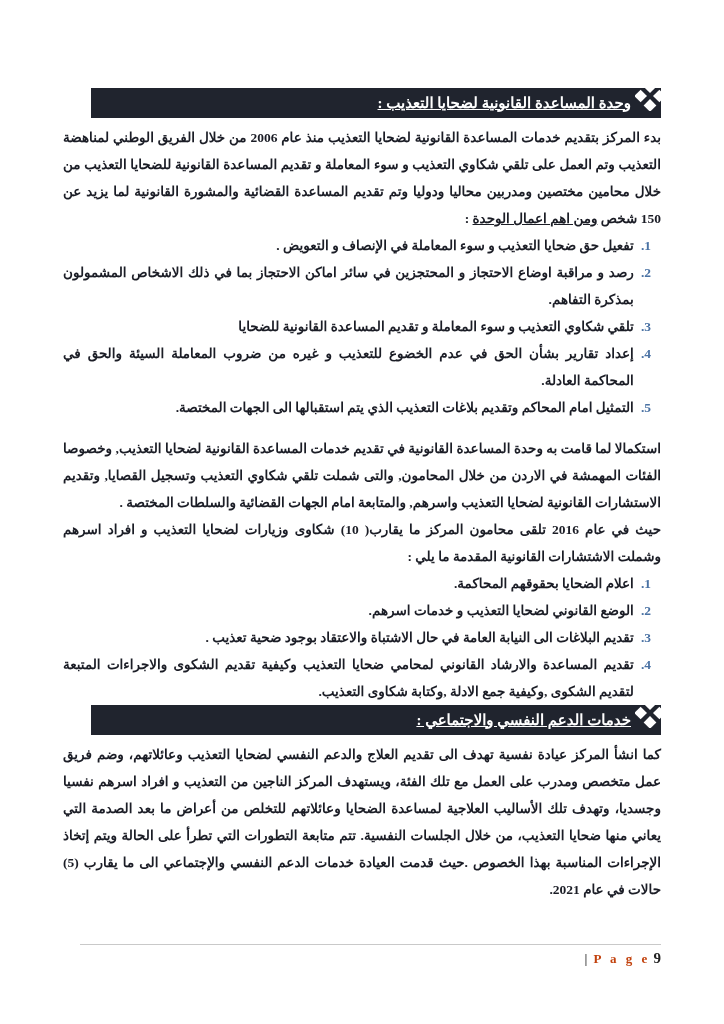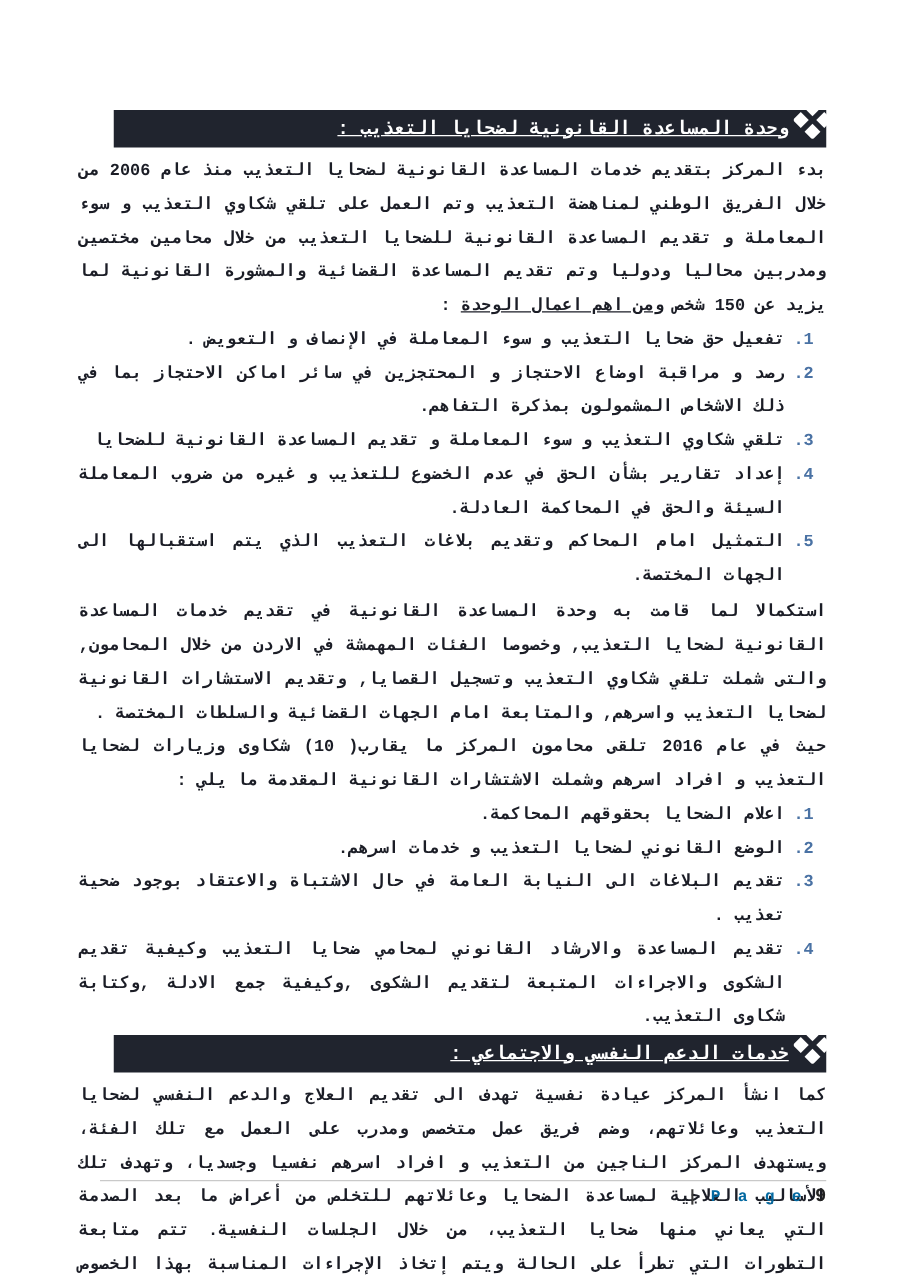--- a/index.html
+++ b/index.html
@@ -1,18 +1,18 @@
 <!DOCTYPE html>
 <html lang="ar"><head>
 <meta charset="utf-8">
 <style>
   html,body { margin:0; padding:0; background:#ffffff; }
   .page {
     position:relative; width:724px; height:1024px; background:#ffffff;
-    font-family:Liberation Mono, monospace; overflow:hidden;
+    font-family:Liberation Serif, serif; overflow:hidden;
   }
   .content {
     position:absolute; top:88px; left:63px; right:63px;
     direction:rtl; color:#1b1d26; font-weight:bold;
     font-size:13.5px; line-height:27px;
   }
   .section-bar {
     position:relative; background:#20242e; height:30px; width:570px;
     margin:0 0 0 auto; display:flex; align-items:center;
     padding:0; box-sizing:border-box;
@@ -35,21 +35,21 @@
   .bar-2 { margin-top:0; }
   .footer-rule {
     position:absolute; top:944px; left:80px; right:63px;
     border-top:1px solid #c9c9c9;
   }
   .footer-text {
     position:absolute; top:948px; right:63px; direction:ltr;
     font-size:13px; line-height:20px; white-space:nowrap;
   }
   .footer-text .pipe { color:#3a3a3a; font-weight:bold; margin-right:3px; }
-  .footer-text .word { color:#0369a1; letter-spacing:3px; font-weight:bold; }
+  .footer-text .word { color:#c2410c; letter-spacing:3px; font-weight:bold; }
   .footer-text .pnum { color:#222222; font-weight:bold; font-size:15px; }
 </style>
 </head>
 <body>
 
 <div class="page">
   <div class="content">
 
     <div class="section-bar">
       <svg class="diamond-icon" viewBox="0 0 24 24" xmlns="http://www.w3.org/2000/svg">
@@ -79,21 +79,21 @@
       <div class="list-item">
         <span class="num">4.</span>
         <span class="li-text">إعداد تقارير بشأن الحق في عدم الخضوع للتعذيب و غيره من ضروب المعاملة السيئة والحق في المحاكمة العادلة.</span>
       </div>
       <div class="list-item">
         <span class="num">5.</span>
         <span class="li-text">التمثيل امام المحاكم وتقديم بلاغات التعذيب الذي يتم استقبالها الى الجهات المختصة.</span>
       </div>
     </div>
 
-    <p class="para" style="margin-top:2px">استكمالا لما قامت به وحدة المساعدة القانونية في تقديم خدمات المساعدة القانونية لضحايا التعذيب, وخصوصا الفئات المهمشة في الاردن من خلال المحامون, والتى شملت تلقي شكاوي التعذيب وتسجيل القصايا, وتقديم الاستشارات القانونية لضحايا التعذيب واسرهم, والمتابعة امام الجهات القضائية والسلطات المختصة .</p>
+    <p class="para" style="margin-top:14px">استكمالا لما قامت به وحدة المساعدة القانونية في تقديم خدمات المساعدة القانونية لضحايا التعذيب, وخصوصا الفئات المهمشة في الاردن من خلال المحامون, والتى شملت تلقي شكاوي التعذيب وتسجيل القصايا, وتقديم الاستشارات القانونية لضحايا التعذيب واسرهم, والمتابعة امام الجهات القضائية والسلطات المختصة .</p>
     <p class="para" style="margin-top:0">حيث في عام 2016 تلقى محامون المركز ما يقارب(  10) شكاوى وزيارات لضحايا التعذيب و افراد اسرهم وشملت الاشتشارات القانونية المقدمة ما يلي :</p>
 
     <div class="list">
       <div class="list-item">
         <span class="num">1.</span>
         <span class="li-text">اعلام الضحايا بحقوقهم المحاكمة.</span>
       </div>
       <div class="list-item">
         <span class="num">2.</span>
         <span class="li-text">الوضع القانوني لضحايا التعذيب و خدمات اسرهم.</span>

